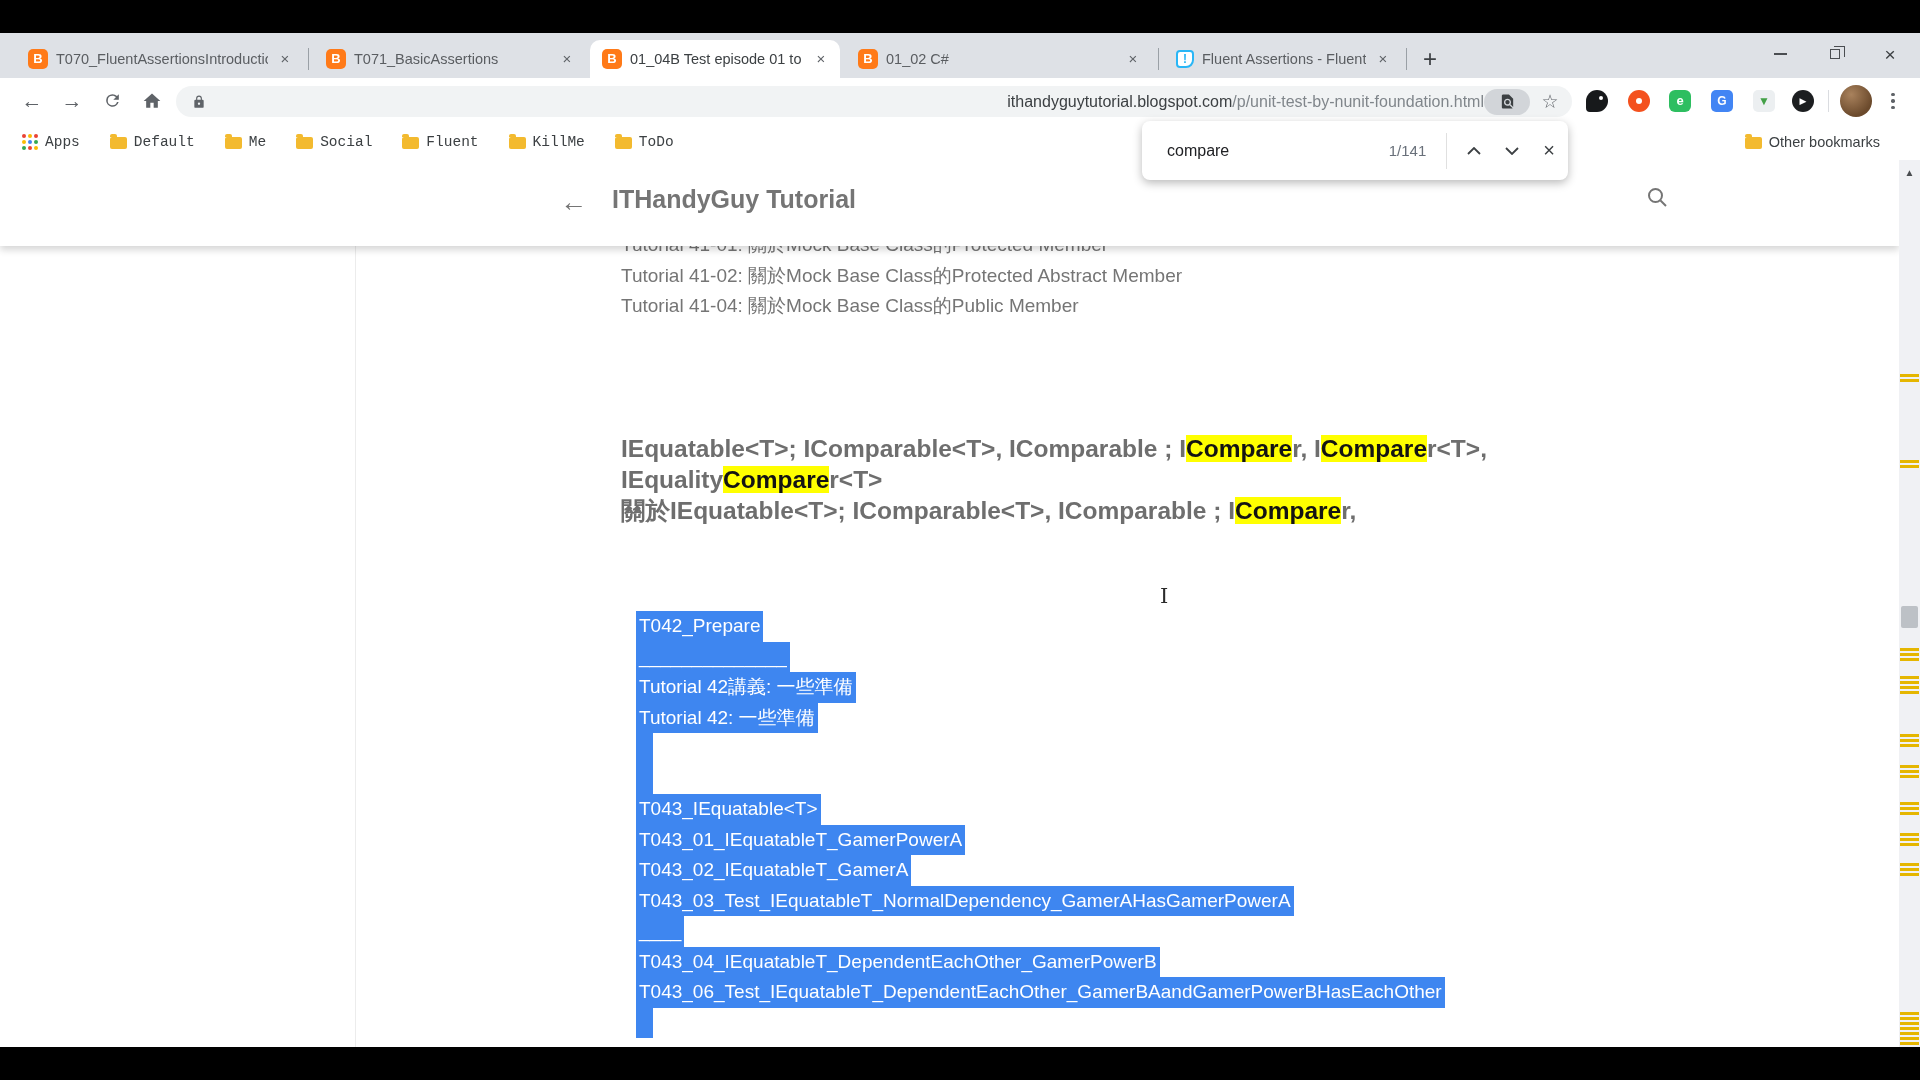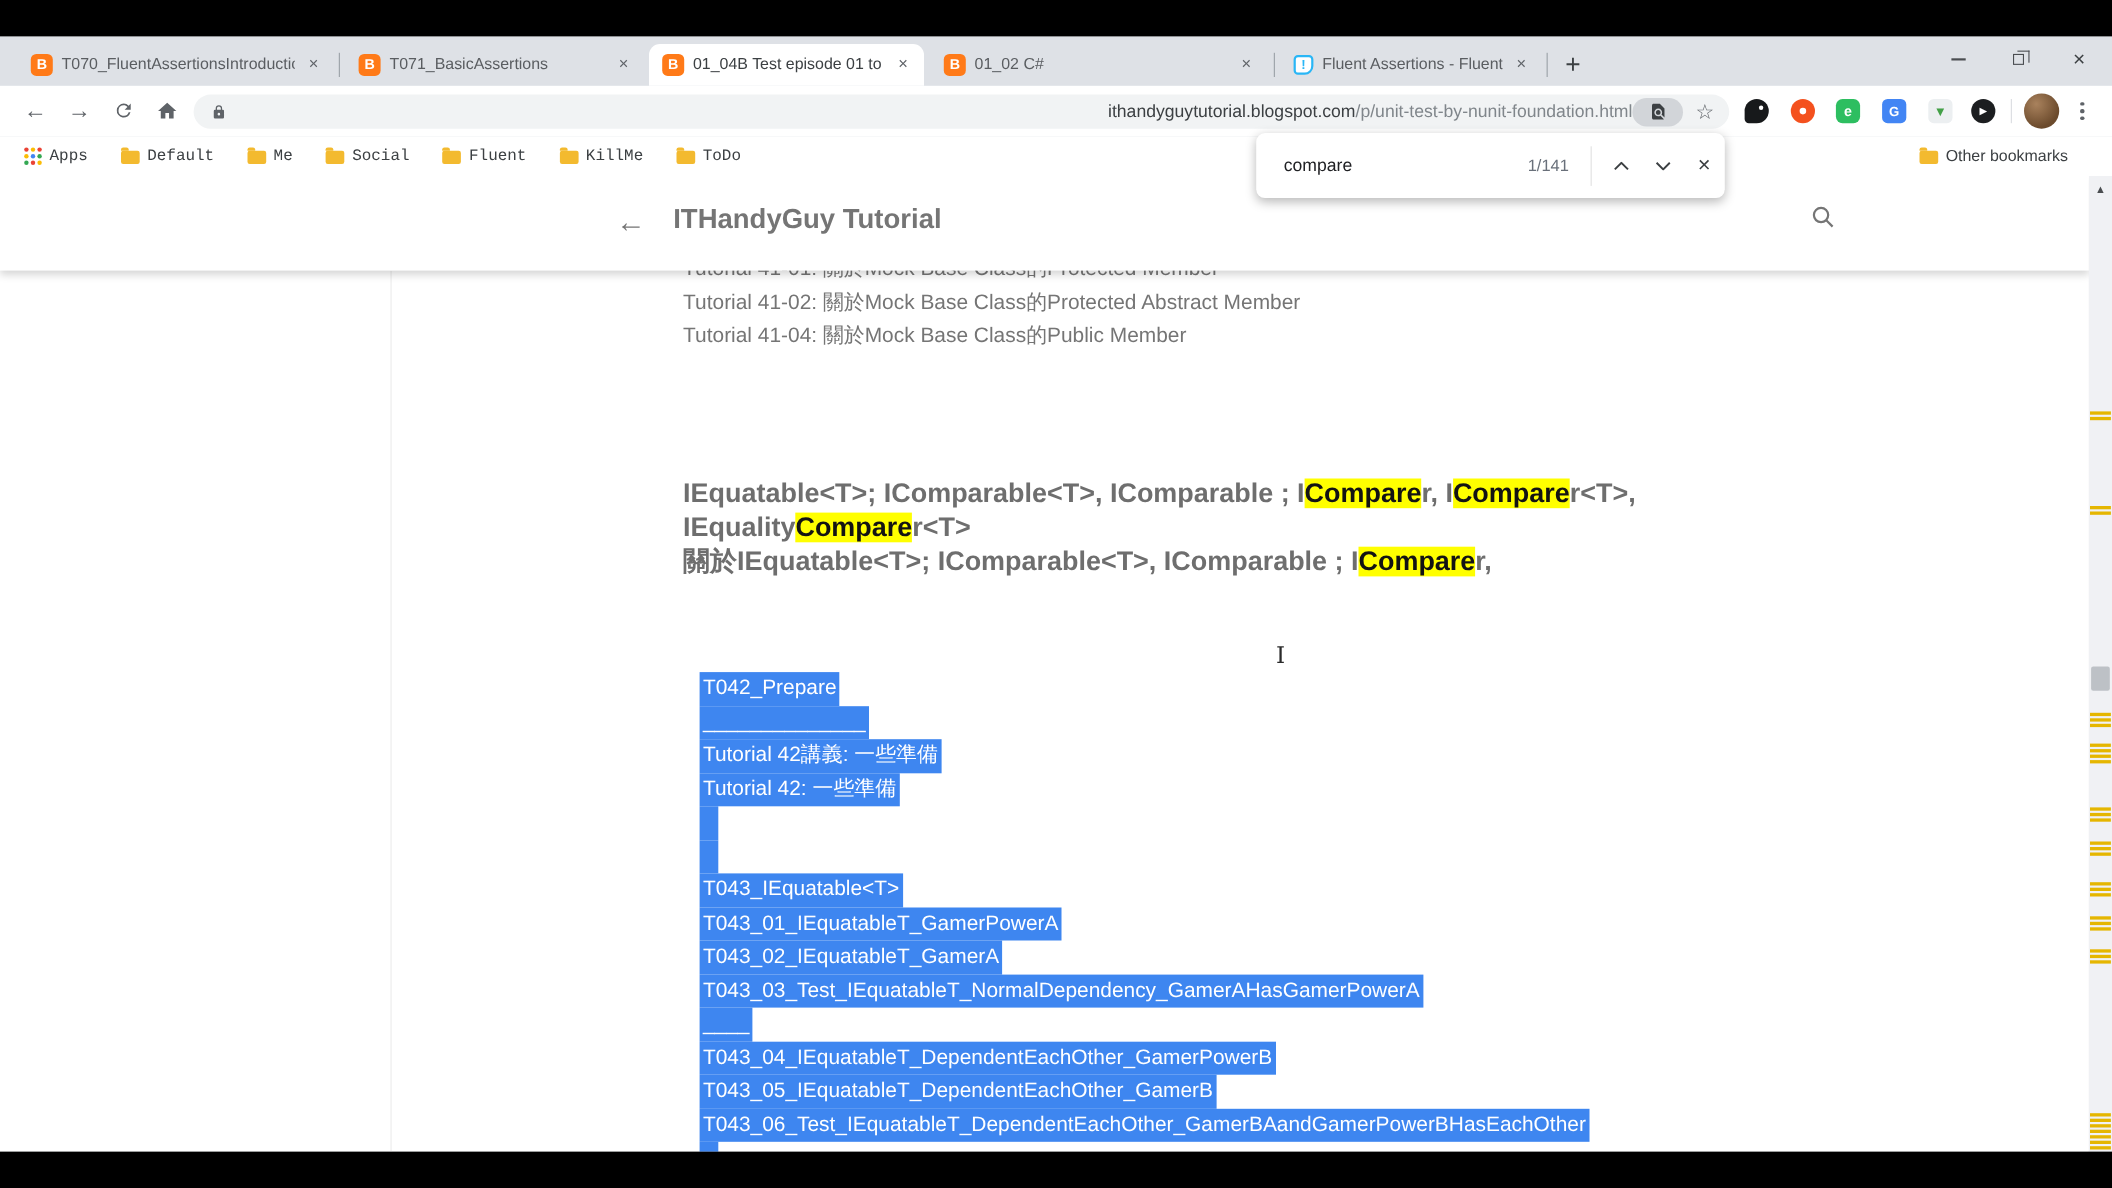--- a/index.html
+++ b/index.html
@@ -335,21 +335,20 @@
         <div class="sel-line">Tutorial 42講義: 一些準備</div>
         <div class="sel-line">Tutorial 42: 一些準備</div>
         <div class="sel-line"></div>
         <div class="sel-line"></div>
         <div class="sel-line">T043_IEquatable&lt;T&gt;</div>
         <div class="sel-line">T043_01_IEquatableT_GamerPowerA</div>
         <div class="sel-line">T043_02_IEquatableT_GamerA</div>
         <div class="sel-line">T043_03_Test_IEquatableT_NormalDependency_GamerAHasGamerPowerA</div>
         <div class="sel-line">____</div>
         <div class="sel-line">T043_04_IEquatableT_DependentEachOther_GamerPowerB</div>
-        <div class="sel-line">T043_05_IEquatableT_DependentEachOther_GamerB</div>
         <div class="sel-line">T043_06_Test_IEquatableT_DependentEachOther_GamerBAandGamerPowerBHasEachOther</div>
         <div class="sel-line"></div>
       </div>
 
       <span class="text-cursor"></span>
     </div>
 
     <div class="scrollbar">
       <div class="sb-up">▲</div>
       <div id="scroll-marks">

